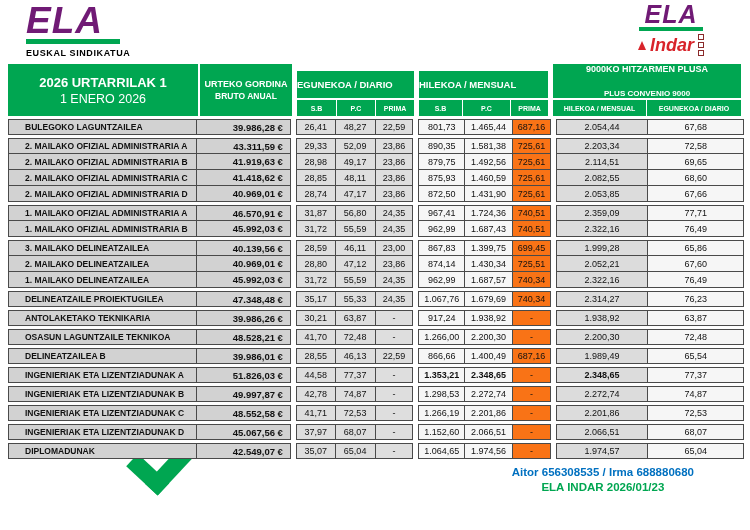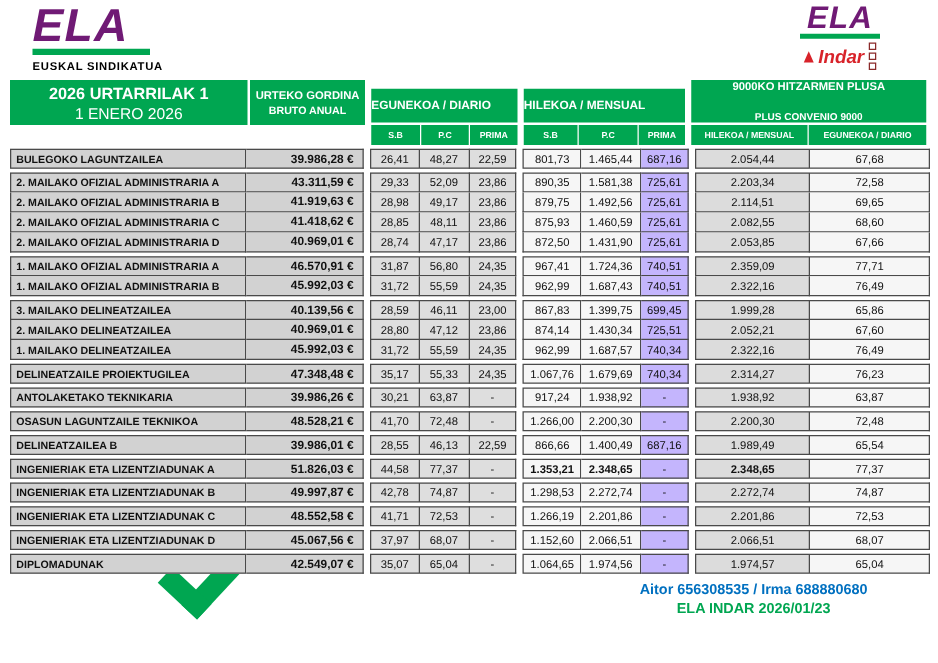--- a/index.html
+++ b/index.html
@@ -12,35 +12,35 @@
             color:#701a75;letter-spacing:1px}
   .ela-bar{width:94px;height:5px;background:#00A651;margin-top:3px}
   .ela-sub{font-size:9px;font-weight:bold;color:#000;margin-top:4px;letter-spacing:.6px}
 
   .logo-right{position:absolute;right:46px;top:4px;text-align:center}
   .logo-right .ela-text{font-size:25px}
   .logo-right .ela-bar{width:64px;height:4px;margin:2px auto 0}
   .indar-row{display:flex;align-items:center;gap:4px;justify-content:center;margin-top:3px}
   .indar-flame{width:0;height:0;border-left:4px solid transparent;
                border-right:4px solid transparent;border-bottom:9px solid #D8232A}
-  .indar-text{color:#D8232A;font-weight:bold;font-style:italic;font-size:15px}
+  .indar-text{color:#D8232A;font-weight:bold;font-style:italic;font-size:18px}
   .marks{display:flex;flex-direction:column;gap:2px}
   .marks i{width:4px;height:4px;border:1px solid #8a2a2a;display:block}
 
   
   .check{position:absolute;left:130px;top:432px;width:58px;height:26px;
          border-left:17px solid #00A651;border-bottom:17px solid #00A651;
          transform:rotate(-47deg);z-index:1}
 
   
   .table{position:absolute;left:8px;top:64px;width:736px;background:#fff;z-index:2}
 
   .thead{display:flex;align-items:flex-start}
   .hb{background:#00A651;color:#fff;display:flex;flex-direction:column;
-      justify-content:center;text-align:center;height:36px;box-sizing:border-box}
+      justify-content:center;text-align:center;height:52px;box-sizing:border-box}
   .hb.t{width:190px}
   .hb.t .l1{font-size:13px;font-weight:bold}
   .hb.t .l2{font-size:12.5px;font-weight:normal;margin-top:2px}
   .hb.a{width:92px;margin-left:2px}
   .hb.a .l1{font-size:9px;font-weight:bold}
   .hb.a .l2{font-size:8.5px;font-weight:bold;margin-top:2px}
 
   .hgap{width:5px}
   .cg{display:flex;flex-direction:column}
   .cg-d{width:117px}.cg-m{width:129px}.cg-p{width:188px}
@@ -58,29 +58,29 @@
 
   .tbody{margin-top:3px}
   .row{display:flex}
   .row.gs{margin-top:3px}
   .cell{height:16px;border:1px solid #4a4a4a;box-sizing:border-box;display:flex;
         align-items:center;justify-content:center;font-size:9px;color:#111;background:#e0e0e0}
   .cell+.cell{border-left:none}
   .row+.row:not(.gs) .cell{border-top:none}
   .cgap{width:5px}
 
-  .cell.lab{width:190px;justify-content:flex-start;padding-left:4px;
+  .cell.lab{width:190px;justify-content:flex-start;padding-left:16px;
             font-weight:bold;font-size:8.5px;background:#d2d2d2}
   .cell.ann{width:94px;justify-content:flex-end;padding-right:7px;
             font-weight:bold;font-size:9.5px;background:#d2d2d2}
   .cell.dc{background:#dedede}
   .cell.dc.c0{width:40px}.cell.dc.c1{width:40px}.cell.dc.c2{width:38px}
   .cell.mc.c0{width:47px;background:#f6f6f6}
   .cell.mc.c1{width:48px;background:#f6f6f6}
-  .cell.mc.c2{width:38px;background:#c4b5fd}
+  .cell.mc.c2{width:38px;background:#f97316}
   .cell.pm{width:93px;background:#dcdcdc}
   .cell.pd{width:96px;background:#f6f6f6}
   .cell.bold{font-weight:bold}
 
   
   .footer{position:absolute;top:466px;right:56px;text-align:center;z-index:3}
   .contacts{color:#0070C0;font-weight:bold;font-size:11.5px}
   .stamp{color:#00A651;font-weight:bold;font-size:11.5px;margin-top:3px}
 </style>
 </head>

